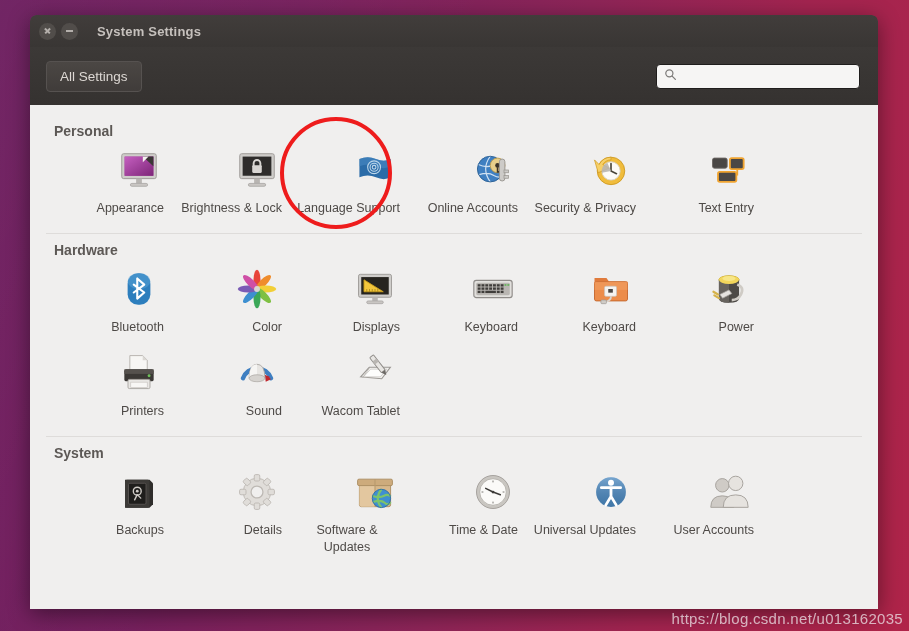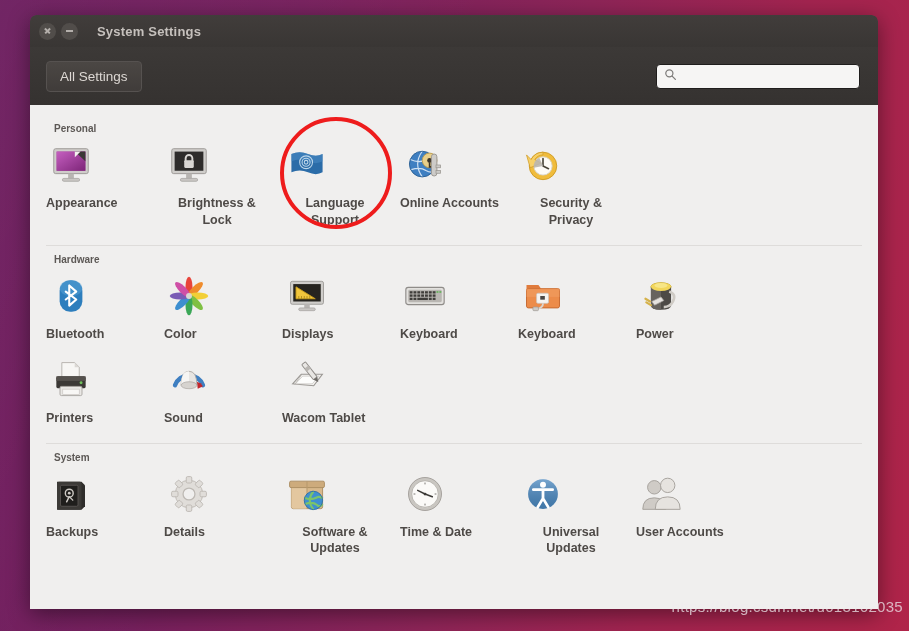--- a/index.html
+++ b/index.html
@@ -125,38 +125,37 @@
   
   .content {
     flex: 1;
     background: #f0efee;
     overflow: hidden;
     padding: 10px 16px 0 16px;
     box-sizing: border-box;
   }
   .section + .section { border-top: 1px solid #dedcda; }
   .section-title {
-    font-size: 10px;
+    font-size: 14px;
     font-weight: bold;
     color: #5c5855;
     padding: 8px 0 2px 8px;
   }
   .grid {
     display: flex;
     flex-wrap: wrap;
     padding-bottom: 8px;
   }
   .item {
     width: 118px;
     padding: 4px 0 8px 0;
     display: flex;
     flex-direction: column;
-    align-items: flex-start;
+    align-items: flex-end;
     cursor: default;
-    font-weight: bold;
   }
   .icon-wrap {
     width: 50px;
     height: 50px;
     display: flex;
     align-items: center;
     justify-content: center;
   }
   .item-label {
     margin-top: 5px;
@@ -176,21 +175,21 @@
     height: 104px;
     border: 4px solid #ee1c1c;
     border-radius: 50%;
     pointer-events: none;
     z-index: 20;
   }
 
   .watermark {
     position: absolute;
     right: 6px;
-    bottom: 16px;
+    bottom: 4px;
     font-size: 15px;
     color: rgba(240,235,238,0.72);
     letter-spacing: 0.3px;
     z-index: 30;
     white-space: nowrap;
   }
 </style>
 </head>
 <body>
 
@@ -297,20 +296,31 @@
               <circle cx="24" cy="25" r="15" fill="#f0bc3c" stroke="#cf9a22" stroke-width="1"></circle>
               <circle cx="24" cy="25" r="10" fill="#fdfbf6" stroke="#d7d2c6" stroke-width="1"></circle>
               <path d="M24 25 L24 17 M24 25 L30 28" stroke="#4a4539" stroke-width="1.8" stroke-linecap="round"></path>
               <path d="M24 10 A15 15 0 0 0 11 18 L6 13 L10 27 L22 22 L15 18 A11 11 0 0 1 24 13 Z" fill="#f7d067" stroke="#cf9a22" stroke-width="0.8"></path>
               <path d="M14 27 A10 10 0 0 1 20 16 L24 25 Z" fill="#b9b6b0" opacity="0.9"></path>
             </svg>
           </div>
           <div class="item-label">Security &amp; Privacy</div>
         </div>
 
+        <div class="item">
+          <div class="icon-wrap">
+            <svg width="44" height="44" viewBox="0 0 48 48">
+              <rect x="6" y="11" width="16" height="11" rx="2" fill="#4a4745" stroke="#6b6764" stroke-width="1"></rect>
+              <rect x="25" y="11" width="15" height="12" rx="2" fill="#4a4745" stroke="#f0a431" stroke-width="2"></rect>
+              <path d="M33 23 v6 h-3" fill="none" stroke="#f0a431" stroke-width="2"></path>
+              <rect x="12" y="26" width="20" height="11" rx="2" fill="#4a4745" stroke="#f0a431" stroke-width="2"></rect>
+            </svg>
+          </div>
+          <div class="item-label">Text Entry</div>
+        </div>
 
       </div>
     </div>
 
     <div class="section">
       <div class="section-title">Hardware</div>
       <div class="grid">
 
         <div class="item">
           <div class="icon-wrap">

